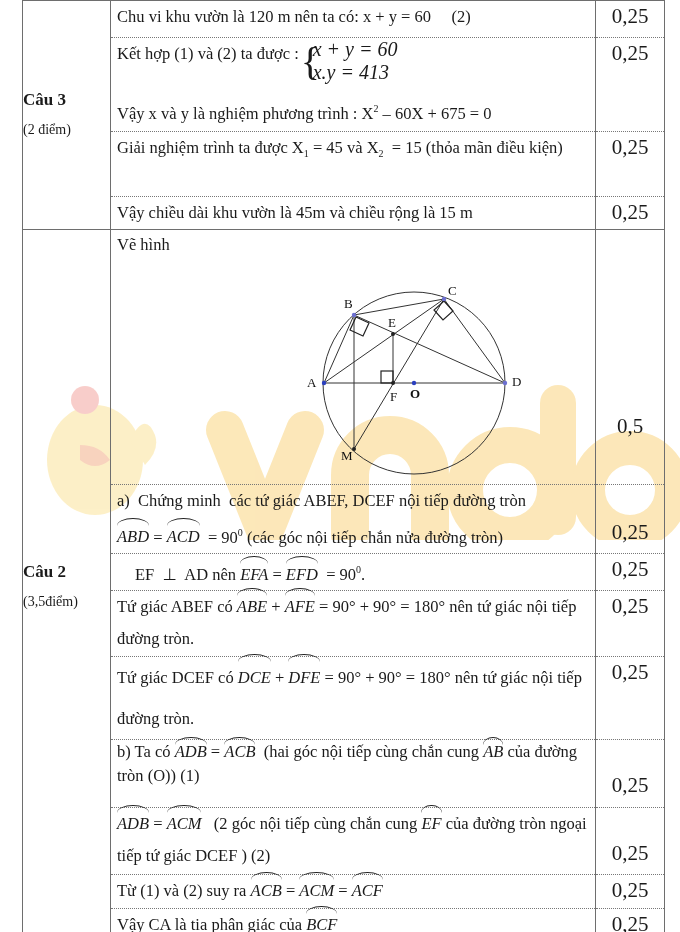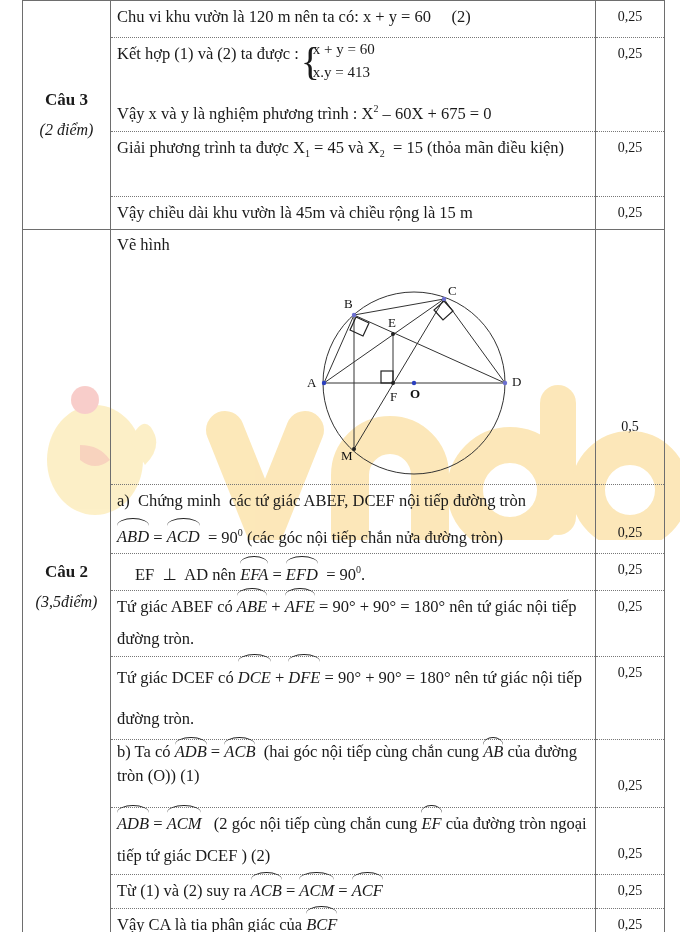--- a/index.html
+++ b/index.html
@@ -2,35 +2,35 @@
 <html><head>
 <meta charset="utf-8">
 <style>
   html, body { margin: 0; padding: 0; background: #ffffff; }
   body { width: 680px; height: 932px; position: relative; overflow: hidden;
          font-family: "Liberation Serif", serif; color: #1a1a1a; }
   .watermark { position: absolute; left: 30px; top: 370px; width: 650px; height: 170px; pointer-events: none; z-index: 0; }
   table.answer { position: absolute; left: 22px; top: 0px; border-collapse: collapse; z-index: 1;
                  width: 631px; table-layout: fixed; }
   table.answer td { border-left: 1.5px solid #6e6e6e; border-right: 1.5px solid #6e6e6e; vertical-align: top; padding: 0; }
-  td.q { width: 87px; text-align: center; vertical-align: middle !important; margin-left: 40px; }
+  td.q { width: 87px; vertical-align: middle !important; margin-left: 40px; }
   td.content { width: 472px; padding: 0 6px 0 6px !important; font-size: 16.5px; line-height: 31px; }
-  td.score { width: 68px; text-align: center; font-size: 14px; line-height: 31px; }
+  td.score { width: 68px; text-align: center; font-size: 21px; line-height: 31px; }
   tr.dot td.content, tr.dot td.score { border-top: 1px dotted #777; }
   tr.solid td { border-top: 1.5px solid #6e6e6e; }
   tr.last td { border-bottom: 1.5px solid #6e6e6e; }
   .qtitle { font-weight: bold; font-size: 17px; line-height: 30px; }
-  .qpts { font-style: italic; font-size: 16px; line-height: 30px; }
+  .qpts { font-size: 14px; line-height: 30px; }
   .math { font-style: italic; font-family: "Liberation Serif", serif; }
   .arc { position: relative; display: inline-block; font-style: italic; text-align: right; }
   .arc::before { content: ""; position: absolute; left: 0; right: 0; top: -3px; height: 7px;
                  border-top: 1px solid #222; border-radius: 50% 50% 0 0 / 100% 100% 0 0; }
   .sys { display: inline-block; vertical-align: middle; position: relative; padding-left: 10px; margin-left: 4px; }
   .sys::before { content: "{"; position: absolute; left: -2px; top: 4px; font-size: 40px; line-height: 40px; font-weight: 100; }
-  .sys div { font-size: 15px; line-height: 23px; }
+  .sys div { font-style: italic; font-size: 20px; line-height: 23px; }
   sup, sub { font-size: 10px; }
   .fig { display: block; margin: 0 auto; }
   .score-mid { vertical-align: middle !important; }
 </style>
 </head>
 <body>
 
 <svg class="watermark" viewBox="0 0 650 170">
   <g opacity="0.55">
     <ellipse cx="65" cy="90" rx="48" ry="55" fill="#fbe39a"></ellipse>
@@ -70,21 +70,21 @@
         </span>
       </div>
       <div style="line-height:34px">
         <span>Vậy x và y là nghiệm phương trình : X</span><sup>2</sup><span> – 60X + 675 = 0</span>
       </div>
     </td>
     <td class="score">0,25</td>
   </tr>
   <tr class="dot" style="height:65px">
     <td class="content" style="line-height:32px">
-      <span>Giải phương trình ta được X</span><sub>1</sub><span> = 45 và X</span><sub>2</sub><span style="white-space:pre-wrap">  = 15 (thỏa mãn điều kiện)</span>
+      <span>Giải nghiệm trình ta được X</span><sub>1</sub><span> = 45 và X</span><sub>2</sub><span style="white-space:pre-wrap">  = 15 (thỏa mãn điều kiện)</span>
     </td>
     <td class="score">0,25</td>
   </tr>
   <tr class="dot" style="height:33px">
     <td class="content">
       <span>Vậy chiều dài khu vườn là 45m và chiều rộng là 15 m</span>
     </td>
     <td class="score">0,25</td>
   </tr>
 

